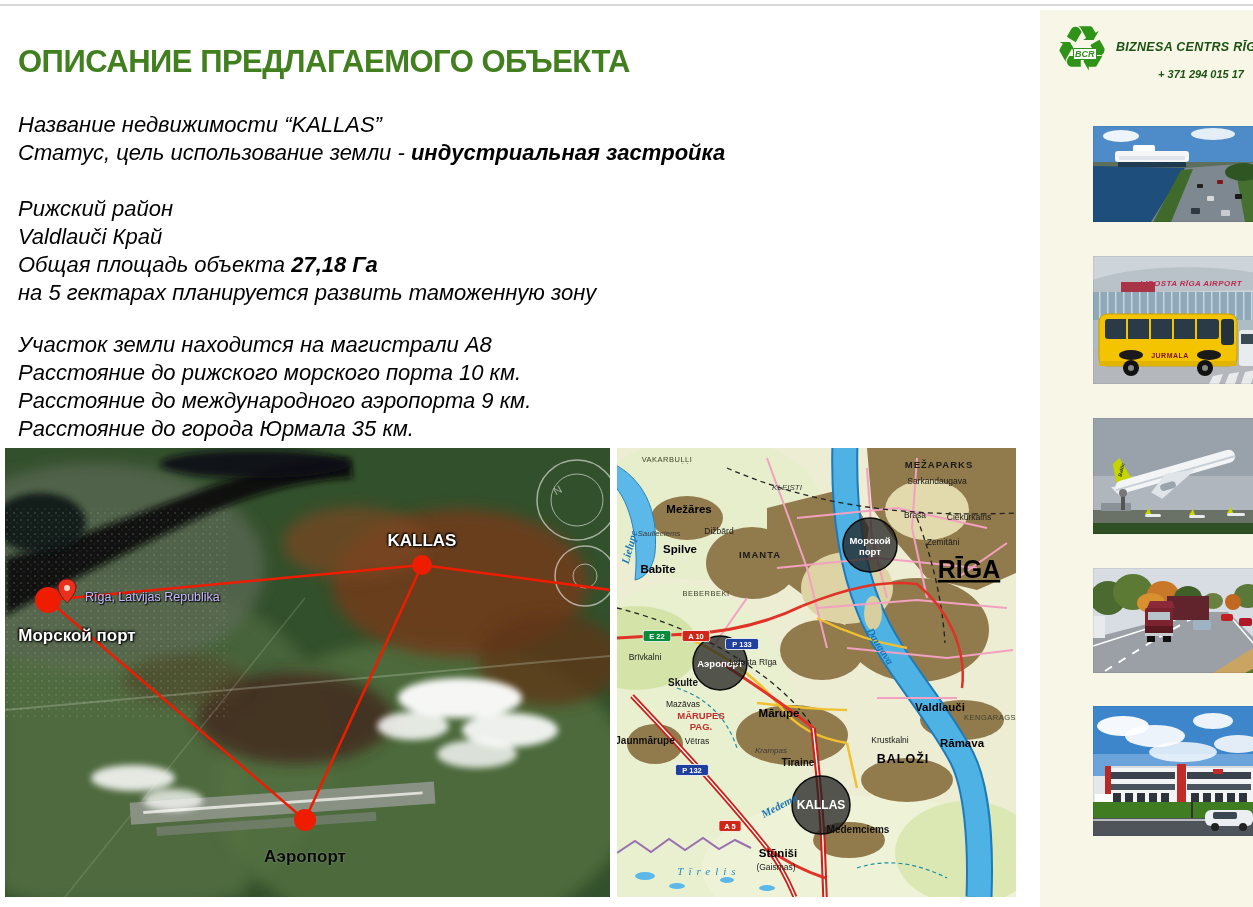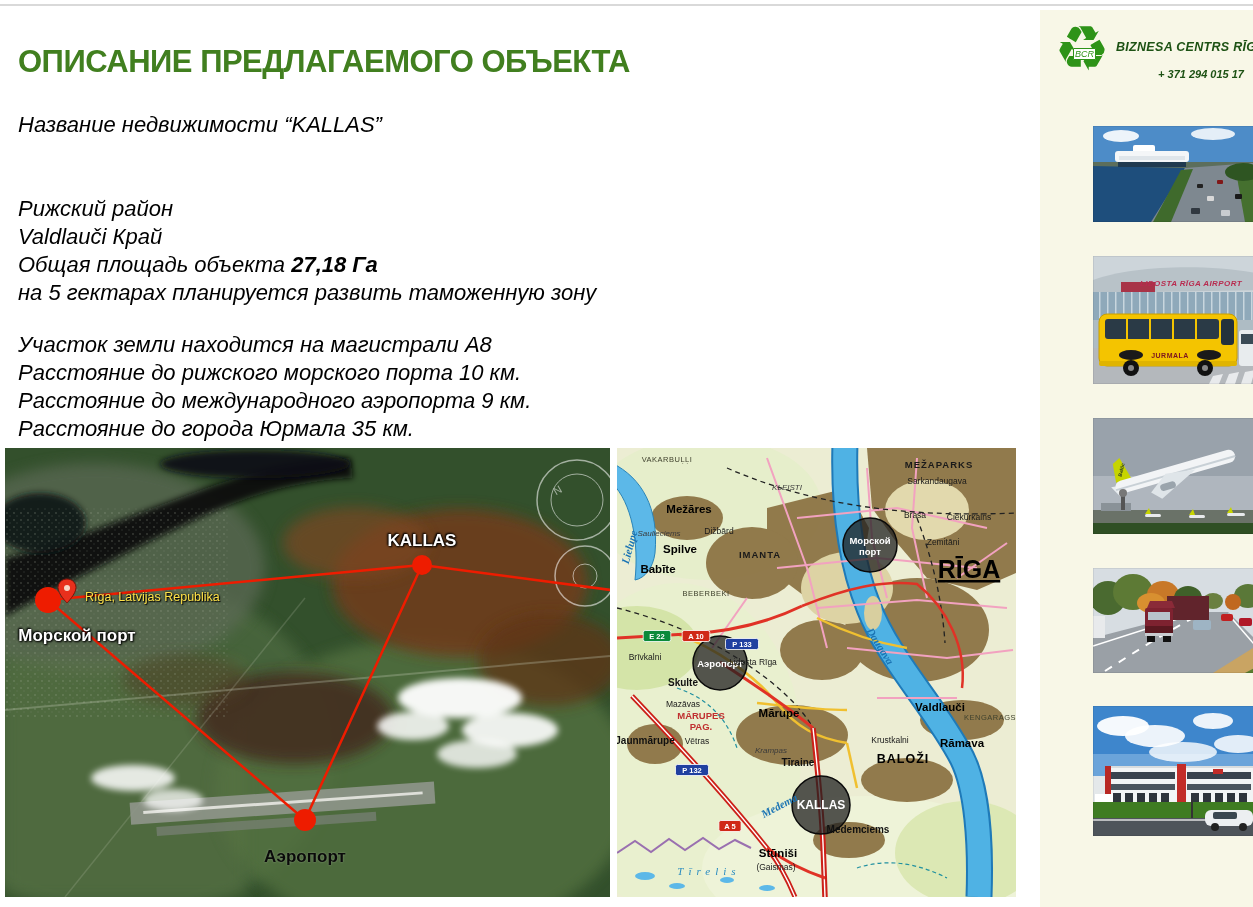--- a/index.html
+++ b/index.html
@@ -18,21 +18,21 @@
 
   
   #satellite{position:absolute;left:5px;top:448px;width:605px;height:449px;background:#33502c;overflow:hidden;}
   #satellite svg{position:absolute;left:0;top:0;}
   #sat-labels{position:absolute;left:0;top:0;width:605px;height:449px;pointer-events:none;}
   .sat-label{position:absolute;white-space:nowrap;font-family:"Liberation Sans",sans-serif;}
   .sl-center{transform:translate(-50%,-50%);}
   .sl-left{transform:translate(0,-50%);}
   .sl-white-big{font-weight:bold;font-size:17px;color:#ffffff;
                 text-shadow:0 0 3px #000,1px 1px 2px #000,-1px -1px 2px #000;}
-  .sl-white-sm{font-size:12.5px;color:#fde047;text-shadow:0 0 3px #000,1px 1px 1px #000;}
+  .sl-white-sm{font-size:12.5px;color:#c4b5fd;text-shadow:0 0 3px #000,1px 1px 1px #000;}
   .sl-black-big{font-weight:bold;font-size:17px;color:#0a0a0a;text-shadow:0 0 2px rgba(255,255,255,.35);}
 
   
   #citymap{position:absolute;left:617px;top:448px;width:399px;height:449px;background:#f0eeda;overflow:hidden;}
   .ml-town{font:8.5px "Liberation Sans",sans-serif;fill:#1a1a1a;}
   .ml-townit{font:italic 8px "Liberation Sans",sans-serif;fill:#3a3a3a;}
   .ml-med{font:bold 10px "Liberation Sans",sans-serif;fill:#111;}
   .ml-big{font:bold 11.5px "Liberation Sans",sans-serif;fill:#000;}
   .ml-caps{font:bold 9.5px "Liberation Sans",sans-serif;fill:#1a1a1a;letter-spacing:1px;}
   .ml-capssm{font:7.5px "Liberation Sans",sans-serif;fill:#40422e;letter-spacing:.5px;}
@@ -41,21 +41,21 @@
   .ml-red{font:bold 9.5px "Liberation Sans",sans-serif;fill:#c03030;}
   .ml-river{font:italic bold 11px "Liberation Serif",serif;fill:#1b74b4;}
   .ml-area{font:italic 11px "Liberation Serif",serif;fill:#2a8cc0;letter-spacing:5px;}
   .map-circle-text{font-family:"Liberation Sans",sans-serif;font-weight:bold;fill:#ffffff;}
 
   
   #sidebar{position:absolute;left:1040px;top:10px;width:213px;height:897px;background:#f8f7e7;}
   #logo{position:absolute;left:14px;top:22px;width:190px;height:66px;}
   #recycle-glyph{position:absolute;left:0;top:-14px;font-size:62px;line-height:62px;color:#2e9318;
                  font-family:"DejaVu Sans",sans-serif;}
-  #bcr-monogram{position:absolute;left:19px;top:16px;font-style:italic;font-weight:normal;font-size:9px;
+  #bcr-monogram{position:absolute;left:19px;top:16px;font-style:italic;font-weight:bold;font-size:9px;
                 color:#2e9318;background:#ffffff;border:1px solid #2e9318;padding:0 1px;border-radius:1px;}
   #logo-text{position:absolute;left:62px;top:8px;width:128px;text-align:right;}
   #logo-company{font-weight:bold;font-style:italic;font-size:12.5px;color:#1d5214;
                 text-transform:uppercase;letter-spacing:.3px;white-space:nowrap;}
   #logo-phone{font-weight:bold;font-style:italic;font-size:11px;color:#1d5214;margin-top:14px;}
   .photo{position:absolute;left:13px;width:173px;overflow:hidden;}
   .photo svg{display:block;}
   #photo-port{top:100px;height:96px;}
   #photo-bus{top:230px;height:128px;}
   #photo-plane{top:392px;height:116px;}
@@ -68,20 +68,21 @@
 </head>
 <body>
 
 <div id="page">
   <div id="top-line"></div>
 
   <h1 id="title">ОПИСАНИЕ ПРЕДЛАГАЕМОГО ОБЪЕКТА</h1>
 
   <p class="para" id="para-name">
     <span class="line">Название недвижимости “KALLAS”</span>
+    <span class="line"><span>Статус, цель использование земли - </span><strong>индустриальная застройка</strong></span>
   </p>
 
   <p class="para" id="para-region">
     <span class="line">Рижский район</span>
     <span class="line">Valdlauči Край</span>
     <span class="line"><span>Общая площадь объекта </span><strong>27,18 Га</strong></span>
     <span class="line">на 5 гектарах планируется развить таможенную зону</span>
   </p>
 
   <p class="para" id="para-distances">

